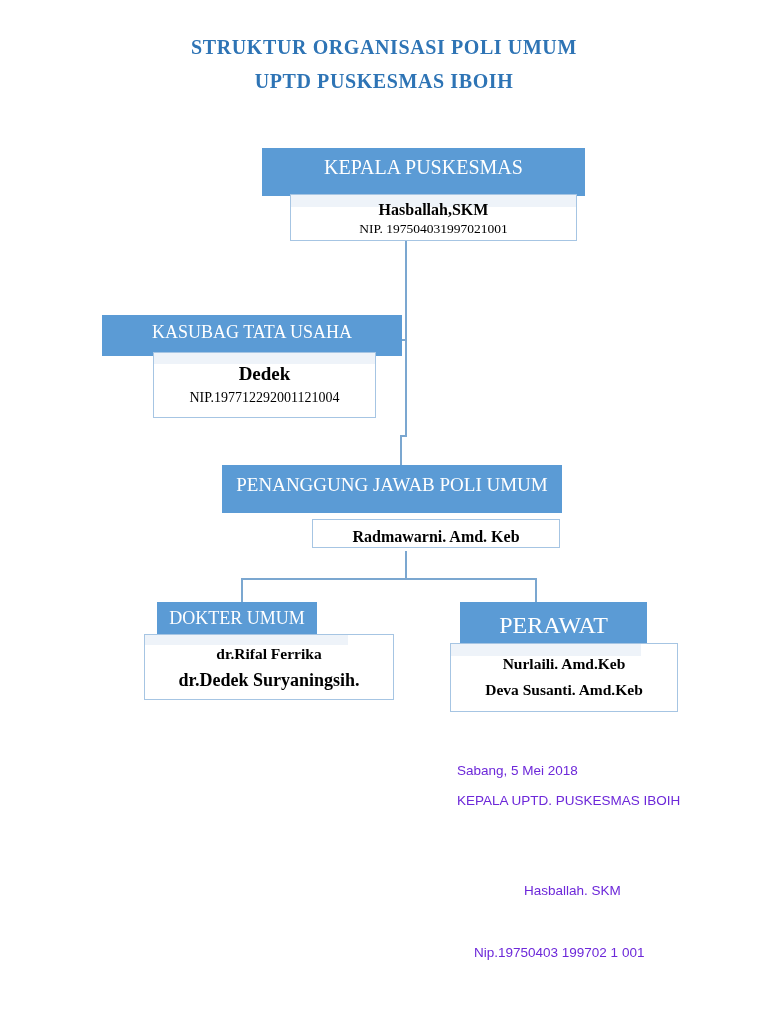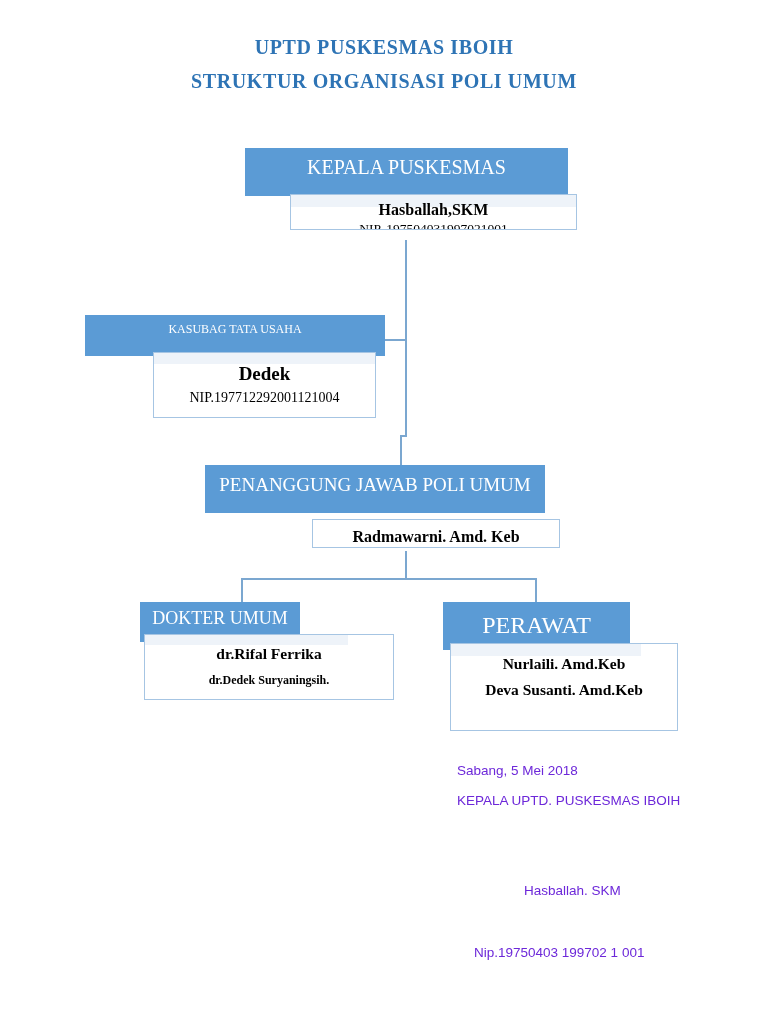--- a/index.html
+++ b/index.html
@@ -50,20 +50,21 @@
   .bar {
     position: absolute;
     background: #5B9BD5;
     color: #FFFFFF;
     font-family: "Liberation Serif", "DejaVu Serif", serif;
     font-weight: normal;
     display: flex;
     align-items: flex-start;
     justify-content: center;
     box-sizing: border-box;
+    margin-left: 17px;
   }
   .bar span {
     display: block;
     white-space: nowrap;
   }
 
   
   .namebox {
     position: absolute;
     background: #FFFFFF;
@@ -97,49 +98,49 @@
     color: #6d28d9;
     white-space: nowrap;
   }
 </style>
 </head>
 <body>
 
 <div id="page">
 
   <div class="title-block">
+    <div class="title-line">STRUKTUR ORGANISASI POLI UMUM</div>
     <div class="title-line">UPTD PUSKESMAS IBOIH</div>
-    <div class="title-line">STRUKTUR ORGANISASI POLI UMUM</div>
   </div>
 
   <div class="line v" style="left:405px; top:240px; height:195px;"></div>
 
   <div class="line h" style="left:400px; top:435px; width:7px;"></div>
   <div class="line v" style="left:400px; top:435px; height:30px;"></div>
 
   <div class="line h" style="left:383px; top:339px; width:23px;"></div>
 
   <div class="line v" style="left:405px; top:551px; height:28px;"></div>
 
   <div class="line h" style="left:241px; top:578px; width:295px;"></div>
 
   <div class="line v" style="left:241px; top:578px; height:27px;"></div>
 
   <div class="line v" style="left:535px; top:578px; height:27px;"></div>
 
   <div class="bar" style="left:245px; top:148px; width:323px; height:48px; font-size:20px; padding-top:8px;">
     <span>KEPALA PUSKESMAS</span>
   </div>
-  <div class="namebox" style="left:290px; top:194px; width:287px; height:36px; padding-top:4px;">
+  <div class="namebox" style="left:290px; top:194px; width:287px; height:47px; padding-top:4px;">
     <div class="tint" style="left:0; top:0; width:287px; height:12px;"></div>
     <div class="nm" style="font-size:16px; line-height:21px; position:relative;">Hasballah,SKM</div>
     <div class="nip" style="font-size:13.5px; line-height:18px; position:relative;">NIP. 197504031997021001</div>
   </div>
 
-  <div class="bar" style="left:85px; top:315px; width:300px; height:41px; font-size:12px; padding-top:7px;">
+  <div class="bar" style="left:85px; top:315px; width:300px; height:41px; font-size:18px; padding-top:7px;">
     <span>KASUBAG TATA USAHA</span>
   </div>
   <div class="namebox" style="left:153px; top:352px; width:223px; height:66px; padding-top:7px;">
     <div class="tint" style="left:0; top:0; width:223px; height:11px;"></div>
     <div class="nm" style="font-size:19px; line-height:27px; position:relative;">Dedek</div>
     <div class="nip" style="font-size:14px; line-height:22px; position:relative;">NIP.197712292001121004</div>
   </div>
 
   <div class="bar" style="left:205px; top:465px; width:340px; height:48px; font-size:19px; padding-top:9px;">
     <span>PENANGGUNG JAWAB POLI UMUM</span>
@@ -147,27 +148,27 @@
   <div class="namebox" style="left:312px; top:519px; width:248px; height:29px; padding-top:4px;">
     <div class="nm" style="font-size:16px; line-height:25px; position:relative;">Radmawarni. Amd. Keb</div>
   </div>
 
   <div class="bar" style="left:140px; top:602px; width:160px; height:40px; font-size:18px; padding-top:6px;">
     <span>DOKTER UMUM</span>
   </div>
   <div class="namebox" style="left:144px; top:634px; width:250px; height:66px; padding-top:6px;">
     <div class="tint" style="left:0; top:0; width:203px; height:10px;"></div>
     <div class="nm" style="font-size:15.5px; line-height:26px; position:relative;">dr.Rifal Ferrika</div>
-    <div class="nm" style="font-size:12px; line-height:26px; position:relative;">dr.Dedek Suryaningsih.</div>
+    <div class="nm" style="font-size:18px; line-height:26px; position:relative;">dr.Dedek Suryaningsih.</div>
   </div>
 
   <div class="bar" style="left:443px; top:602px; width:187px; height:48px; font-size:24px; padding-top:10px;">
     <span>PERAWAT</span>
   </div>
-  <div class="namebox" style="left:450px; top:643px; width:228px; height:88px; padding-top:7px;">
+  <div class="namebox" style="left:450px; top:643px; width:228px; height:69px; padding-top:7px;">
     <div class="tint" style="left:0; top:0; width:190px; height:12px;"></div>
     <div class="nm" style="font-size:15.5px; line-height:26px; position:relative;">Nurlaili. Amd.Keb</div>
     <div class="nm" style="font-size:15.5px; line-height:26px; position:relative;">Deva Susanti. Amd.Keb</div>
   </div>
 
   <div class="footer-text" style="left:457px; top:763px;">Sabang, 5 Mei 2018</div>
   <div class="footer-text" style="left:457px; top:793px;">KEPALA UPTD. PUSKESMAS IBOIH</div>
   <div class="footer-text" style="left:524px; top:883px;">Hasballah. SKM</div>
   <div class="footer-text" style="left:474px; top:913px;margin-top:32px;">Nip.19750403 199702 1 001</div>
 

